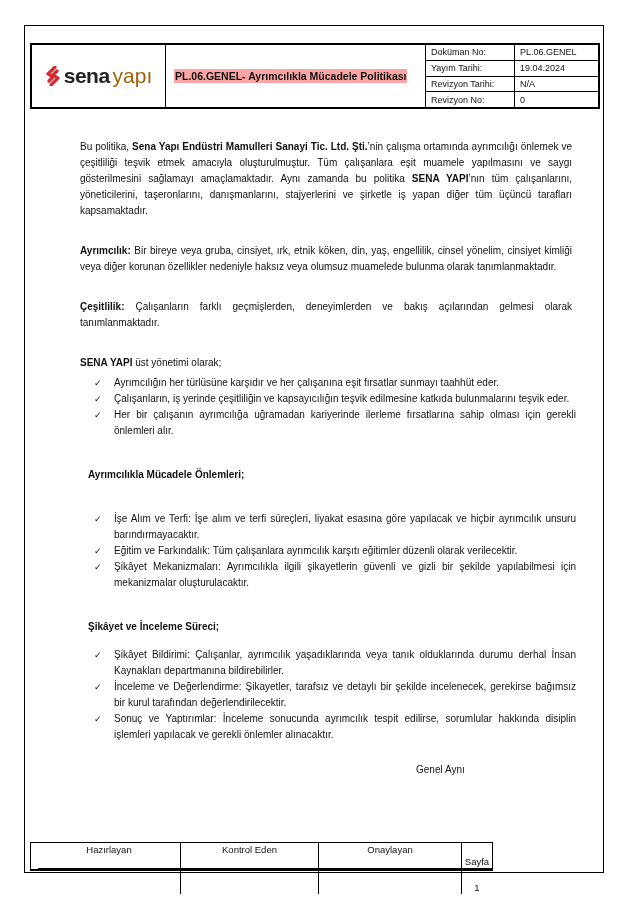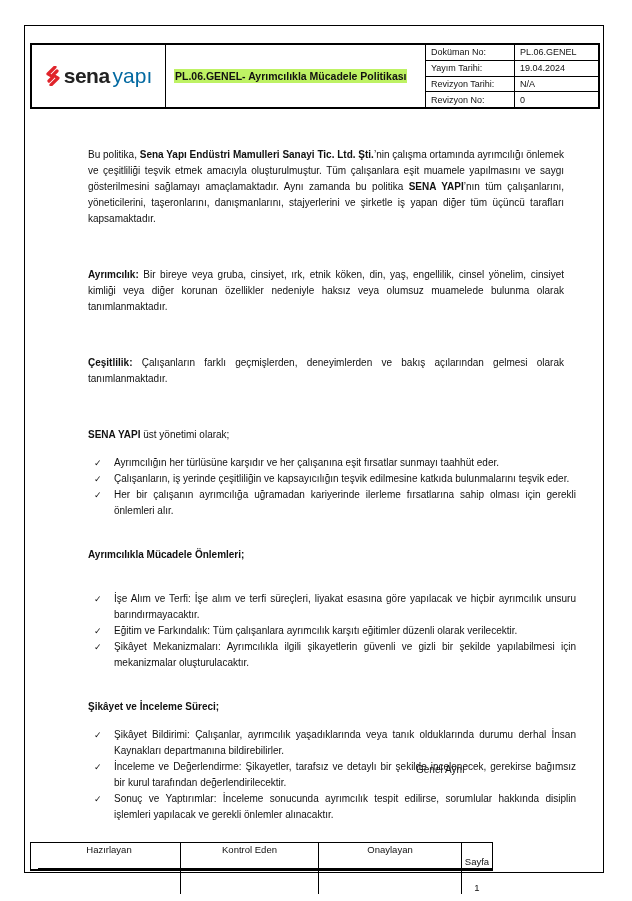--- a/index.html
+++ b/index.html
@@ -8,35 +8,35 @@
   .page-frame { position: absolute; left: 24px; top: 25px; width: 580px; height: 848px;
                 border: 1px solid #000; box-sizing: border-box; }
   .header-table { position: absolute; left: 30px; top: 43px; width: 570px; height: 66px;
                   border: 2px solid #000; box-sizing: border-box; display: flex; }
   .logo-cell { width: 134px; border-right: 1px solid #000; display: flex; 
                justify-content: center; box-sizing: border-box; }
   .logo { display: flex; align-items: center; gap: 3px; }
   .logo-mark { width: 16px; height: 20px; }
   .logo-sena { font-family: "Liberation Sans", sans-serif; font-weight: bold; font-size: 21px;
                color: #222; letter-spacing: -0.5px; }
-  .logo-yapi { font-family: "Liberation Sans", sans-serif; font-size: 21px; color: #0369a1;
+  .logo-yapi { font-family: "Liberation Sans", sans-serif; font-size: 21px; color: #a16207;
                letter-spacing: 0px; font-weight: normal; }
   .title-cell { width: 260px; border-right: 1px solid #000; display: flex; align-items: center;
                 padding-left: 8px; box-sizing: border-box; }
-  .title-text { font-weight: bold; font-size: 10.5px; background: #bef264; padding: 1px 1px; }
+  .title-text { font-weight: bold; font-size: 10.5px; background: #fca5a5; padding: 1px 1px; }
   .meta-table { flex: 1; display: flex; flex-direction: column; }
   .meta-row { flex: 1; display: flex; border-bottom: 1px solid #000; }
   .meta-row:last-child { border-bottom: none; }
   .meta-key { width: 89px; border-right: 1px solid #000; font-size: 9px; padding-left: 5px;
               display: flex; align-items: center; box-sizing: border-box; }
   .meta-val { flex: 1; font-size: 9px; padding-left: 5px; display: flex; align-items: center; }
 
   .content { position: absolute; left: 76px; top: 135px; width: 500px; font-size: 10px;
              line-height: 16px; }
-  .para { text-align: justify; margin: 12px; }
+  .para { text-align: justify; margin: 4px; }
   .gap { height: 16px; }
   b { font-weight: bold; }
   .checklist { margin: 0; padding: 0; list-style: none; }
   .checklist li { position: relative; padding-left: 38px; text-align: justify; }
   .check { position: absolute; left: 18px; top: 0; font-size: 9px; }
   .heading { font-weight: bold; margin: 12px; }
 
   .signature { position: absolute; left: 416px; top: 764px; font-size: 10px; }
 
   .footer-table { position: absolute; left: 30px; top: 842px; width: 463px; height: 29px;

